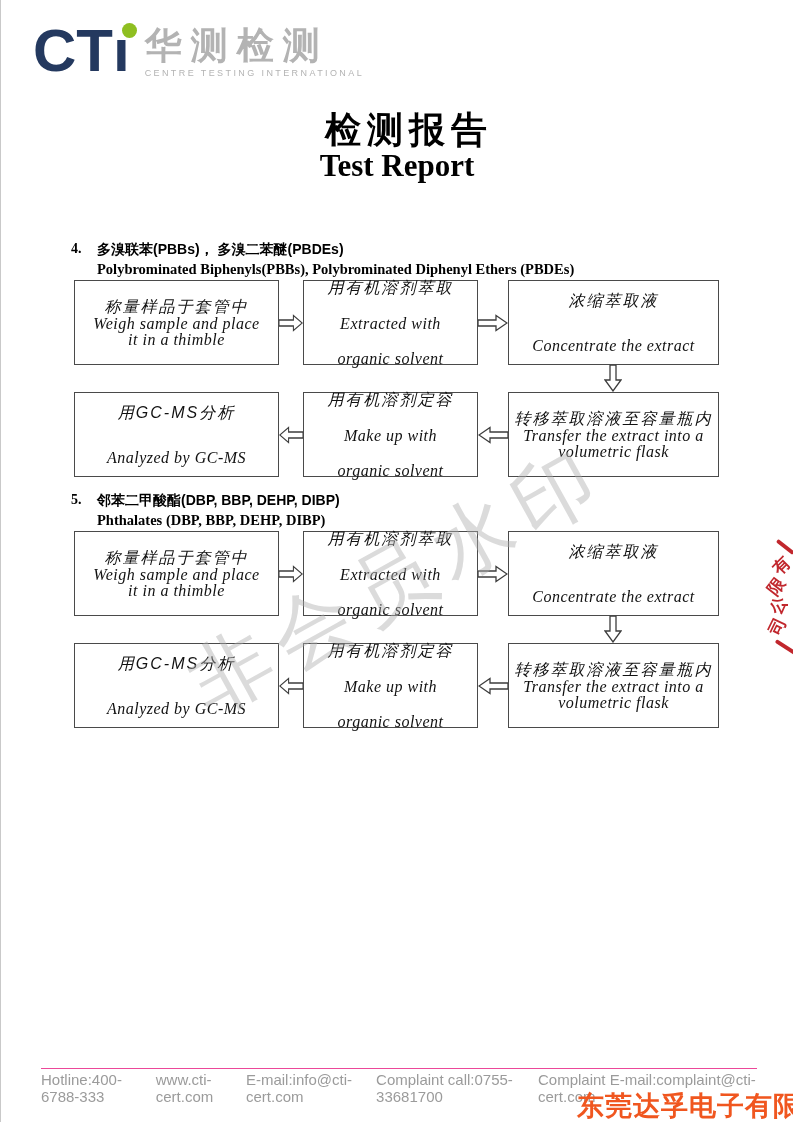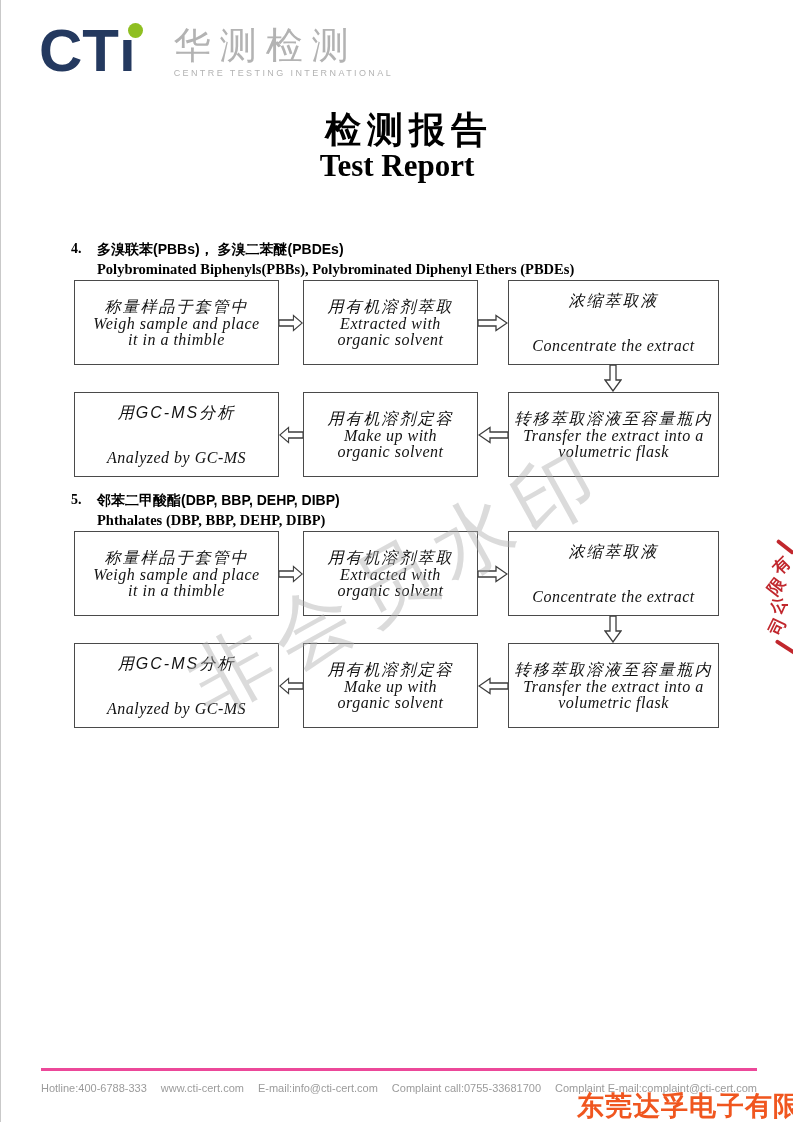--- a/index.html
+++ b/index.html
@@ -1,27 +1,27 @@
 <!DOCTYPE html>
 <html><head>
 <meta charset="utf-8">
 <style>
   * { margin:0; padding:0; box-sizing:border-box; }
   body { background:#ffffff; font-family:"Liberation Sans","DejaVu Sans",sans-serif; }
   .page { position:relative; width:793px; height:1122px; background:#fff; overflow:hidden;
           border-left:1px solid #c9c9c9; }
 
   
-  .logo { position:absolute; left:38px; top:22px; display:flex; align-items:flex-end; z-index:2;gap:23px; }
+  .logo { position:absolute; left:32px; top:22px; display:flex; align-items:flex-end; z-index:2; }
   .cti-mark { position:relative; font-weight:800; font-size:60px; line-height:58px;
               color:#24395f; letter-spacing:0px; }
   .cti-dot { position:absolute; top:1px; left:89px; width:15px; height:15px;
              border-radius:50%; background:#8fbf21; }
   .logo-right { display:flex; flex-direction:column; margin-left:15px; margin-bottom:2px; }
-  .logo-cn { font-size:37px; line-height:38px; color:#b3b3b3; letter-spacing:9px; font-weight:400; }
+  .logo-cn { font-size:37px; line-height:38px; color:#b3b3b3; letter-spacing:9px; font-weight:700; }
   .logo-tag { font-size:9px; color:#b3b3b3; letter-spacing:2.4px; margin-top:3px; white-space:nowrap; }
 
   
   .title-cn { position:absolute; top:106px; left:12px; width:100%; text-align:center;
               font-size:36px; font-weight:700; letter-spacing:6px; color:#000; z-index:2; }
   .title-en { position:absolute; top:148px; left:0; width:100%; text-align:center;
               font-family:"Liberation Serif","DejaVu Serif",serif;
               font-size:31px; font-weight:700; color:#000; z-index:2; }
 
   
@@ -41,21 +41,21 @@
   #sec4 { top:241px; }
   #sec5 { top:492px; }
 
   
   .flow { position:absolute; left:73px; width:645px; z-index:1; }
   #flow1 { top:280px; }
   #flow2 { top:531px; }
   .flow-row { display:flex; height:85px;font-style:italic; }
   .fbox { border:1.5px solid #4a4a4a; display:flex; flex-direction:column;
           justify-content:center; align-items:center; text-align:center; background:transparent; }
-  .w1 { width:205px; } .w2 { width:175px; } .w3 { width:211px; }
+  .w1 { width:205px; } .w2 { width:175px;gap:19px; } .w3 { width:211px; }
   .fbox .cn { font-size:16px; letter-spacing:2px; color:#111; line-height:19px; }
   .fbox .en { font-family:"Liberation Serif","DejaVu Serif",serif; font-size:16px;
               line-height:16px; color:#111; letter-spacing:0.5px; }
   .fbox .en.solo { margin-top:28px; }
   .harrow { align-self:center; display:flex; }
   .g1 { width:24px; } .g2 { width:30px; }
   .flow-gap { position:relative; height:27px; }
   .varrow { position:absolute; left:530px; top:0; }
 
   
@@ -69,23 +69,23 @@
   .stamp-char { position:absolute; font-size:17px; font-weight:700; line-height:17px; }
   .sc1 { right:3px;  top:22px; transform:rotate(-45deg); }
   .sc2 { right:8px;  top:43px; transform:rotate(-52deg); }
   .sc3 { right:6px;  top:62px; transform:rotate(-58deg); }
   .sc4 { right:7px;  top:83px; transform:rotate(-64deg); }
   .stamp-arc { position:absolute; background:#c1272d; border-radius:3px; }
   .arc-top { width:21px; height:3.6px; right:-3px; top:10px; transform:rotate(38deg); }
   .arc-bot { width:23px; height:3.8px; right:-4px; top:110px; transform:rotate(33deg); }
 
   
-  .footer { position:absolute; left:40px; top:1068px; width:716px; border-top:3px solid #ec4899;
-            padding-top:11px; display:flex; justify-content:space-between;
-            font-size:11px; color:#9b9b9b; z-index:2; }
+  .footer { position:absolute; left:40px; top:1068px; width:716px; border-top:1px solid #ec4899;
+            padding-top:2px; display:flex; justify-content:space-between;
+            font-size:15px; color:#9b9b9b; z-index:2; }
   .company-overlay { position:absolute; left:576px; top:1088px; z-index:10;
                      font-size:27px; font-weight:700; color:#f0561f; letter-spacing:1px;
                      white-space:nowrap; }
 
   .arrow-svg polygon { fill:#ffffff; stroke:#3d3d3d; stroke-width:1.3; stroke-linejoin:miter; }
 </style>
 </head>
 <body>
 
 <div class="page">

